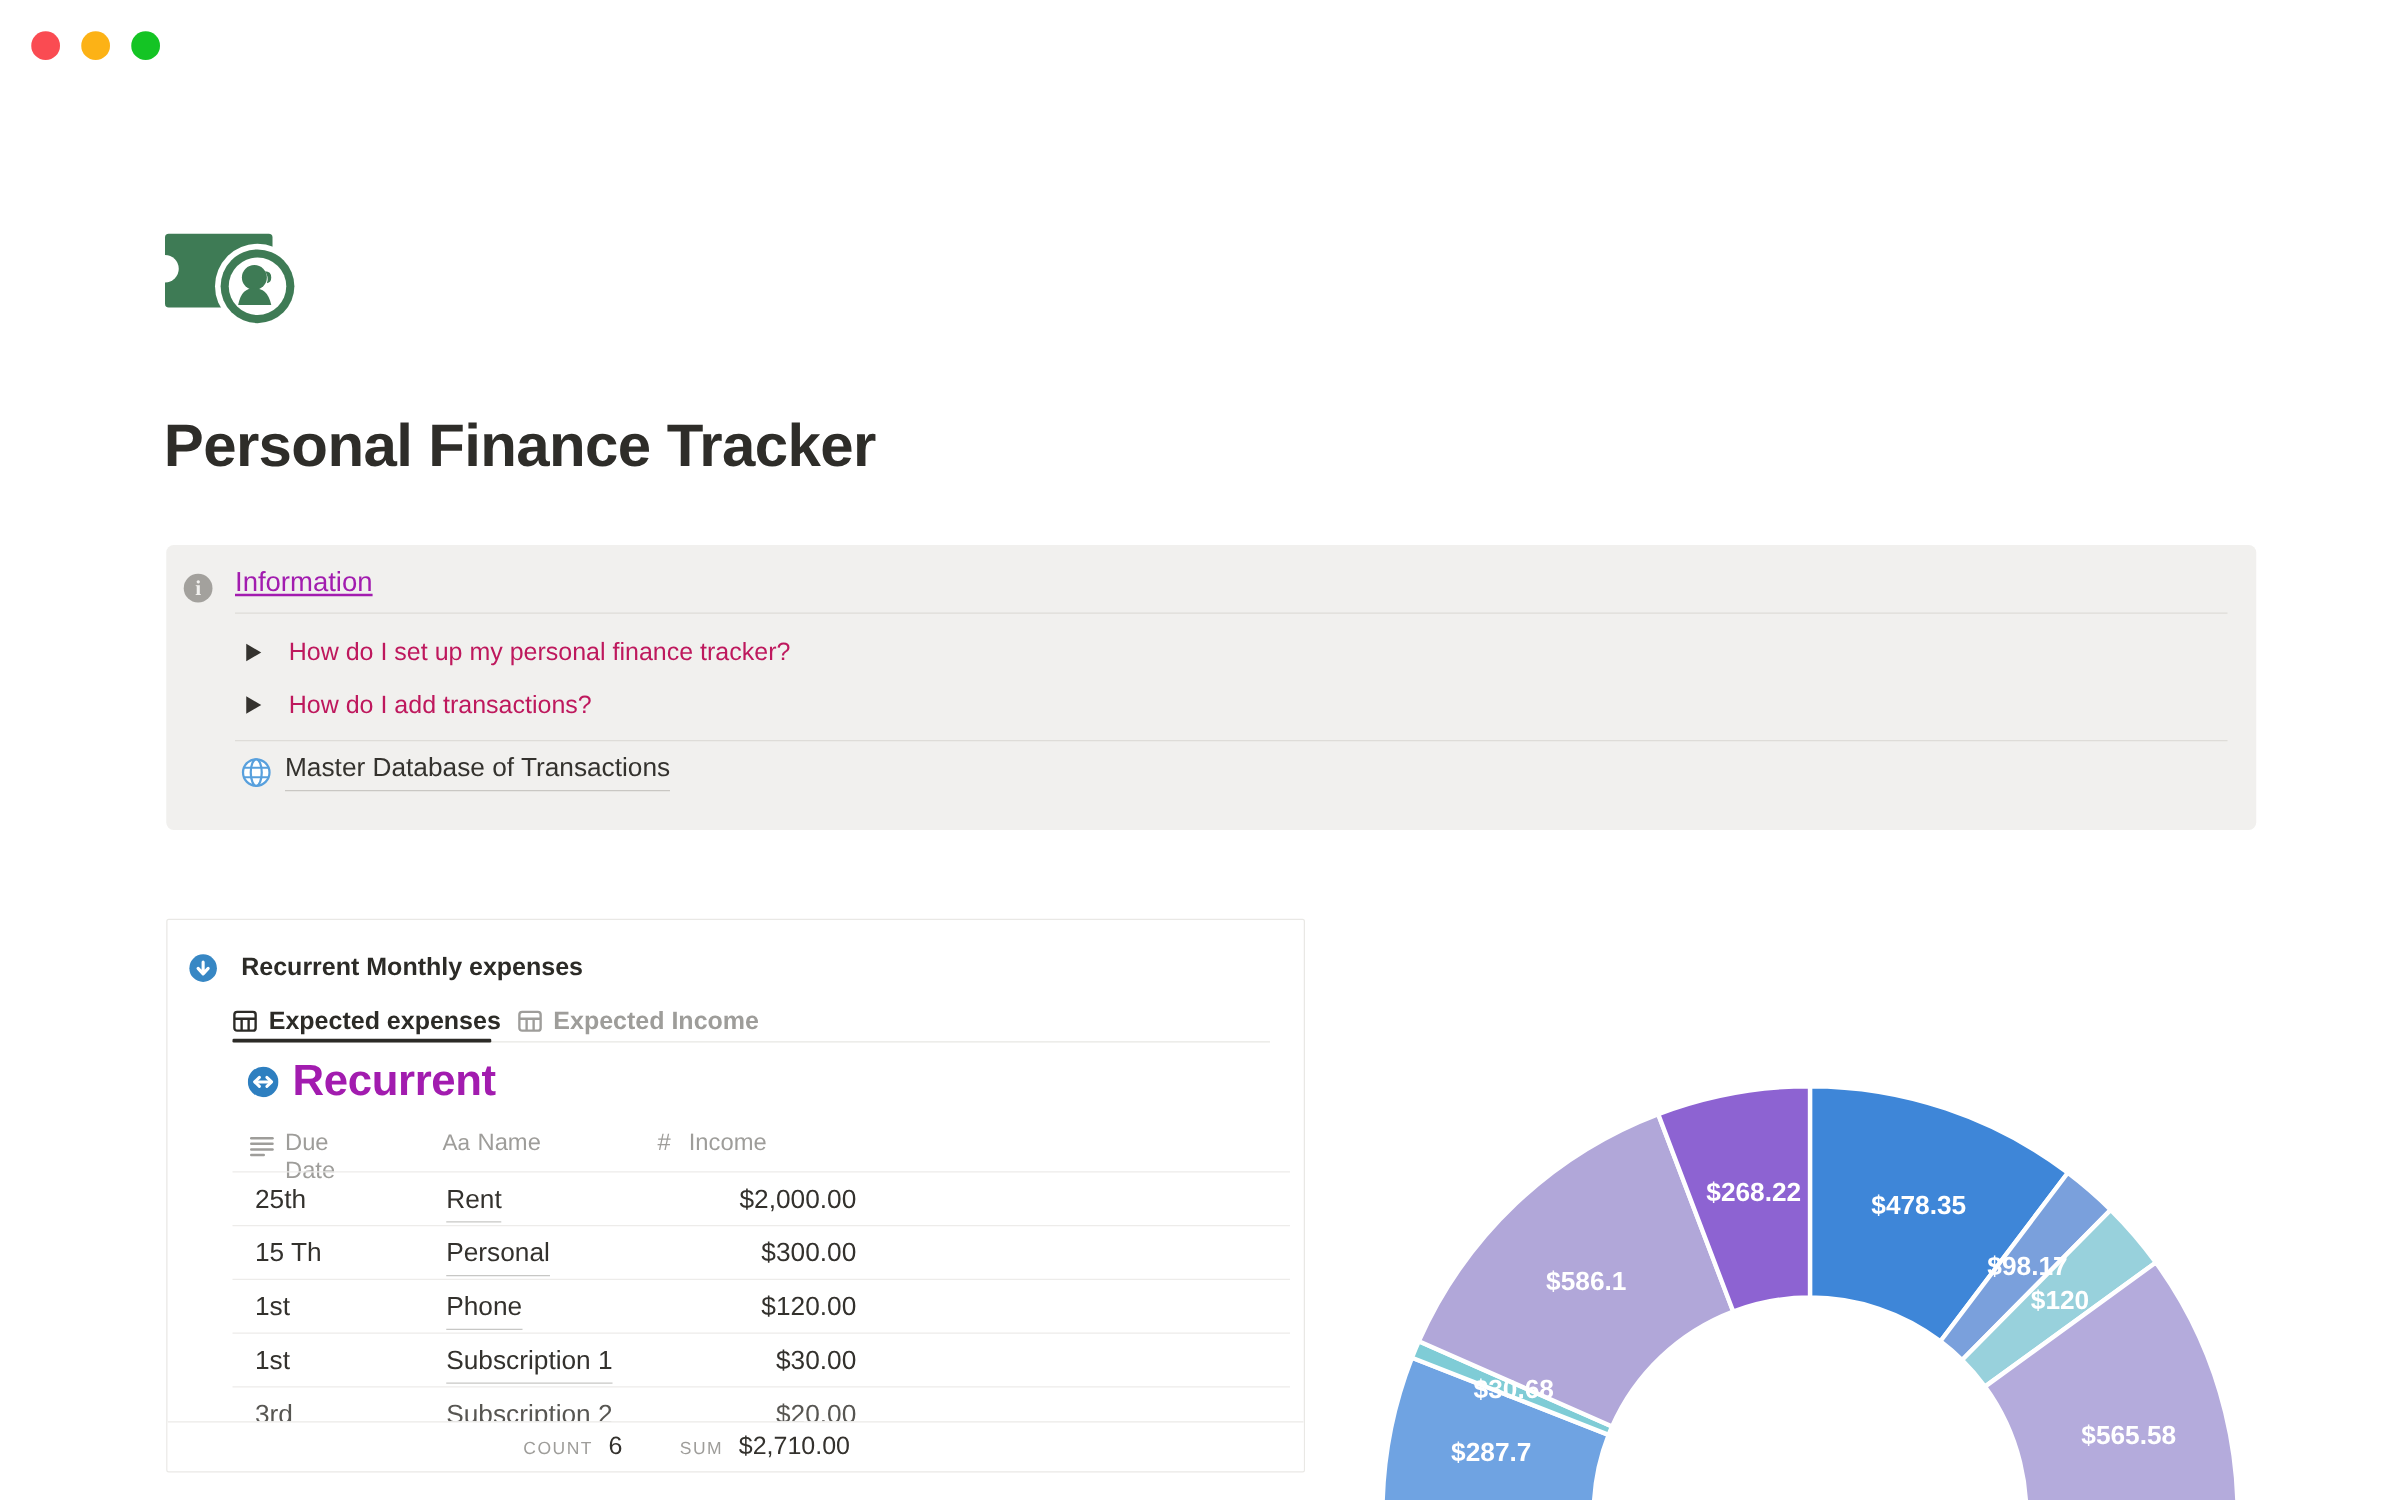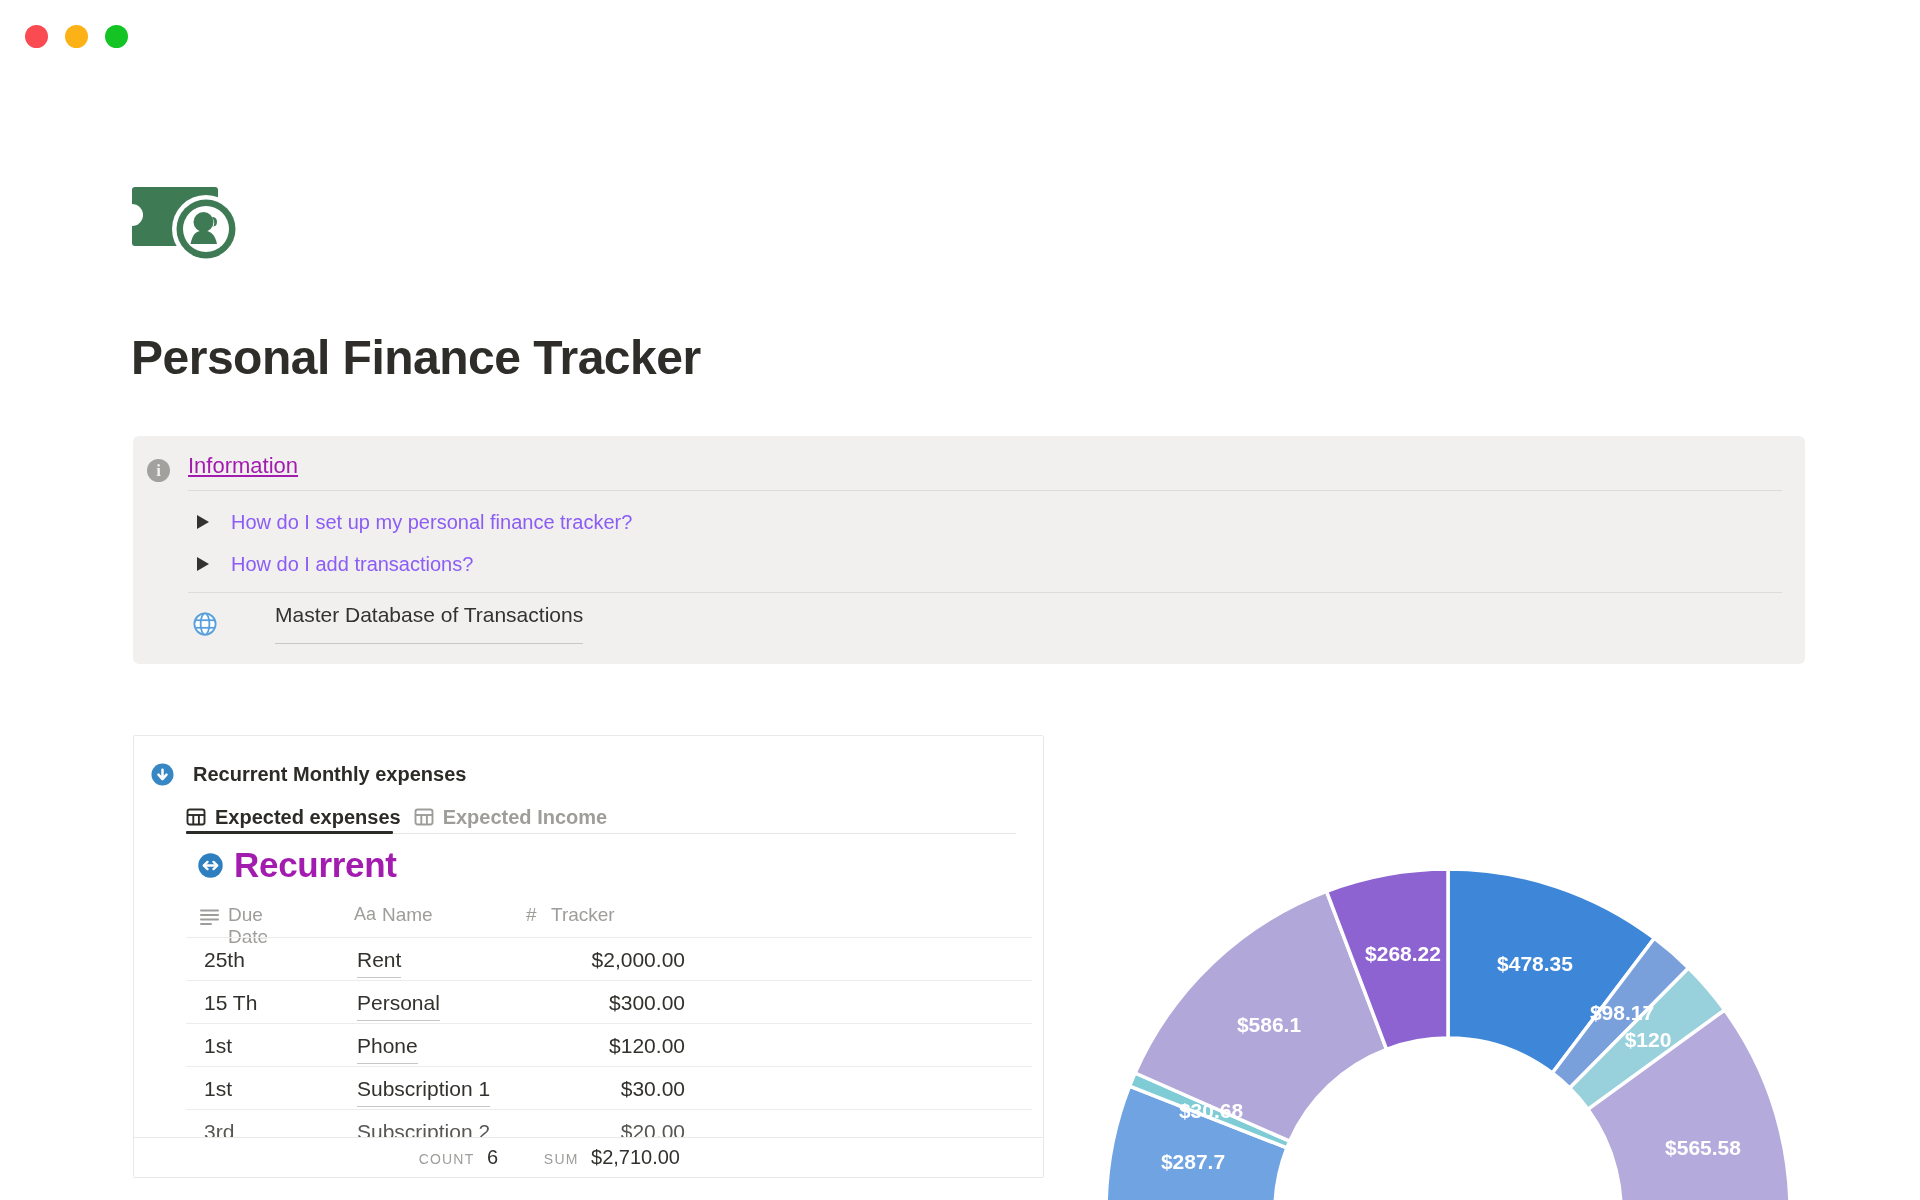--- a/index.html
+++ b/index.html
@@ -23,25 +23,25 @@
     background:#f1f0ee; border-radius:6px;
   }
   .callout .info-ic { position:absolute; left:14px; top:23px; width:23px; height:23px;
     border-radius:50%; background:#a3a19d; color:#f1f0ee; display:flex; align-items:center;
     justify-content:center; font-family:"Liberation Serif", serif; font-weight:700; font-size:17px; }
   .callout .c-title { position:absolute; left:55px; top:17px; font-size:22px; color:#a21caf;text-decoration:underline; }
   .c-div { position:absolute; left:55px; width:1594px; height:1px; background:#dedcd8; }
   .toggle-row { position:absolute; left:64px; display:flex; align-items:center; height:32px; }
   .toggle-tri { width:0; height:0; border-left:12px solid #34322e; border-top:7px solid transparent;
     border-bottom:7px solid transparent; margin-right:22px; }
-  .toggle-row .t-label { font-size:20px; color:#8b5cf6; }
+  .toggle-row .t-label { font-size:20px; color:#be185d; }
   .link-row { position:absolute; left:59px; top:167px; display:flex; align-items:center; }
   .link-row .globe { margin-right:10px; }
   .link-text { font-size:21px; font-weight:500; color:#34322e;
-    border-bottom:1.5px solid #c9c7c3; padding-bottom:16px;margin-left:47px; }
+    border-bottom:1.5px solid #c9c7c3; padding-bottom:5px; }
   
   .card {
     position:absolute; left:133px; top:735px; width:911px; height:443px;
     border:1px solid #e9e8e5; border-radius:2px; background:#fff; overflow:hidden;
   }
   .db-head { position:absolute; left:17px; top:27px; display:flex; align-items:center; gap:19px; }
   .db-title { font-size:20px; font-weight:700; color:#2c2b27; }
   .tabs { position:absolute; left:52px; top:66px; display:flex; gap:13px; height:30px; align-items:center; }
   .tab { display:flex; align-items:center; gap:9px; font-size:20px; font-weight:600; cursor:pointer; }
   .tab.active { color:#2c2b27; }
@@ -186,21 +186,21 @@
         <line x1="1" y1="3.5" x2="18" y2="3.5"></line>
         <line x1="1" y1="8" x2="18" y2="8"></line>
         <line x1="1" y1="12.5" x2="18" y2="12.5"></line>
         <line x1="1" y1="17" x2="11" y2="17"></line>
       </g>
     </svg>
     <span class="col-lab" style="left:94px">Due Date</span>
     <span class="col-lab" style="left:220px;font-size:18px">Aa</span>
     <span class="col-lab" style="left:248px">Name</span>
     <span class="col-lab" style="left:392px;font-size:19px">#</span>
-    <span class="col-lab" style="left:417px">Tracker</span>
+    <span class="col-lab" style="left:417px">Income</span>
   </div>
 
   <div class="sep" style="top:201px"></div>
   <div class="sep" style="top:244px"></div>
   <div class="sep" style="top:287px"></div>
   <div class="sep" style="top:330px"></div>
   <div class="sep" style="top:373px"></div>
 
   <div class="row" style="top:202px">
     <div class="cell due">25th</div>

